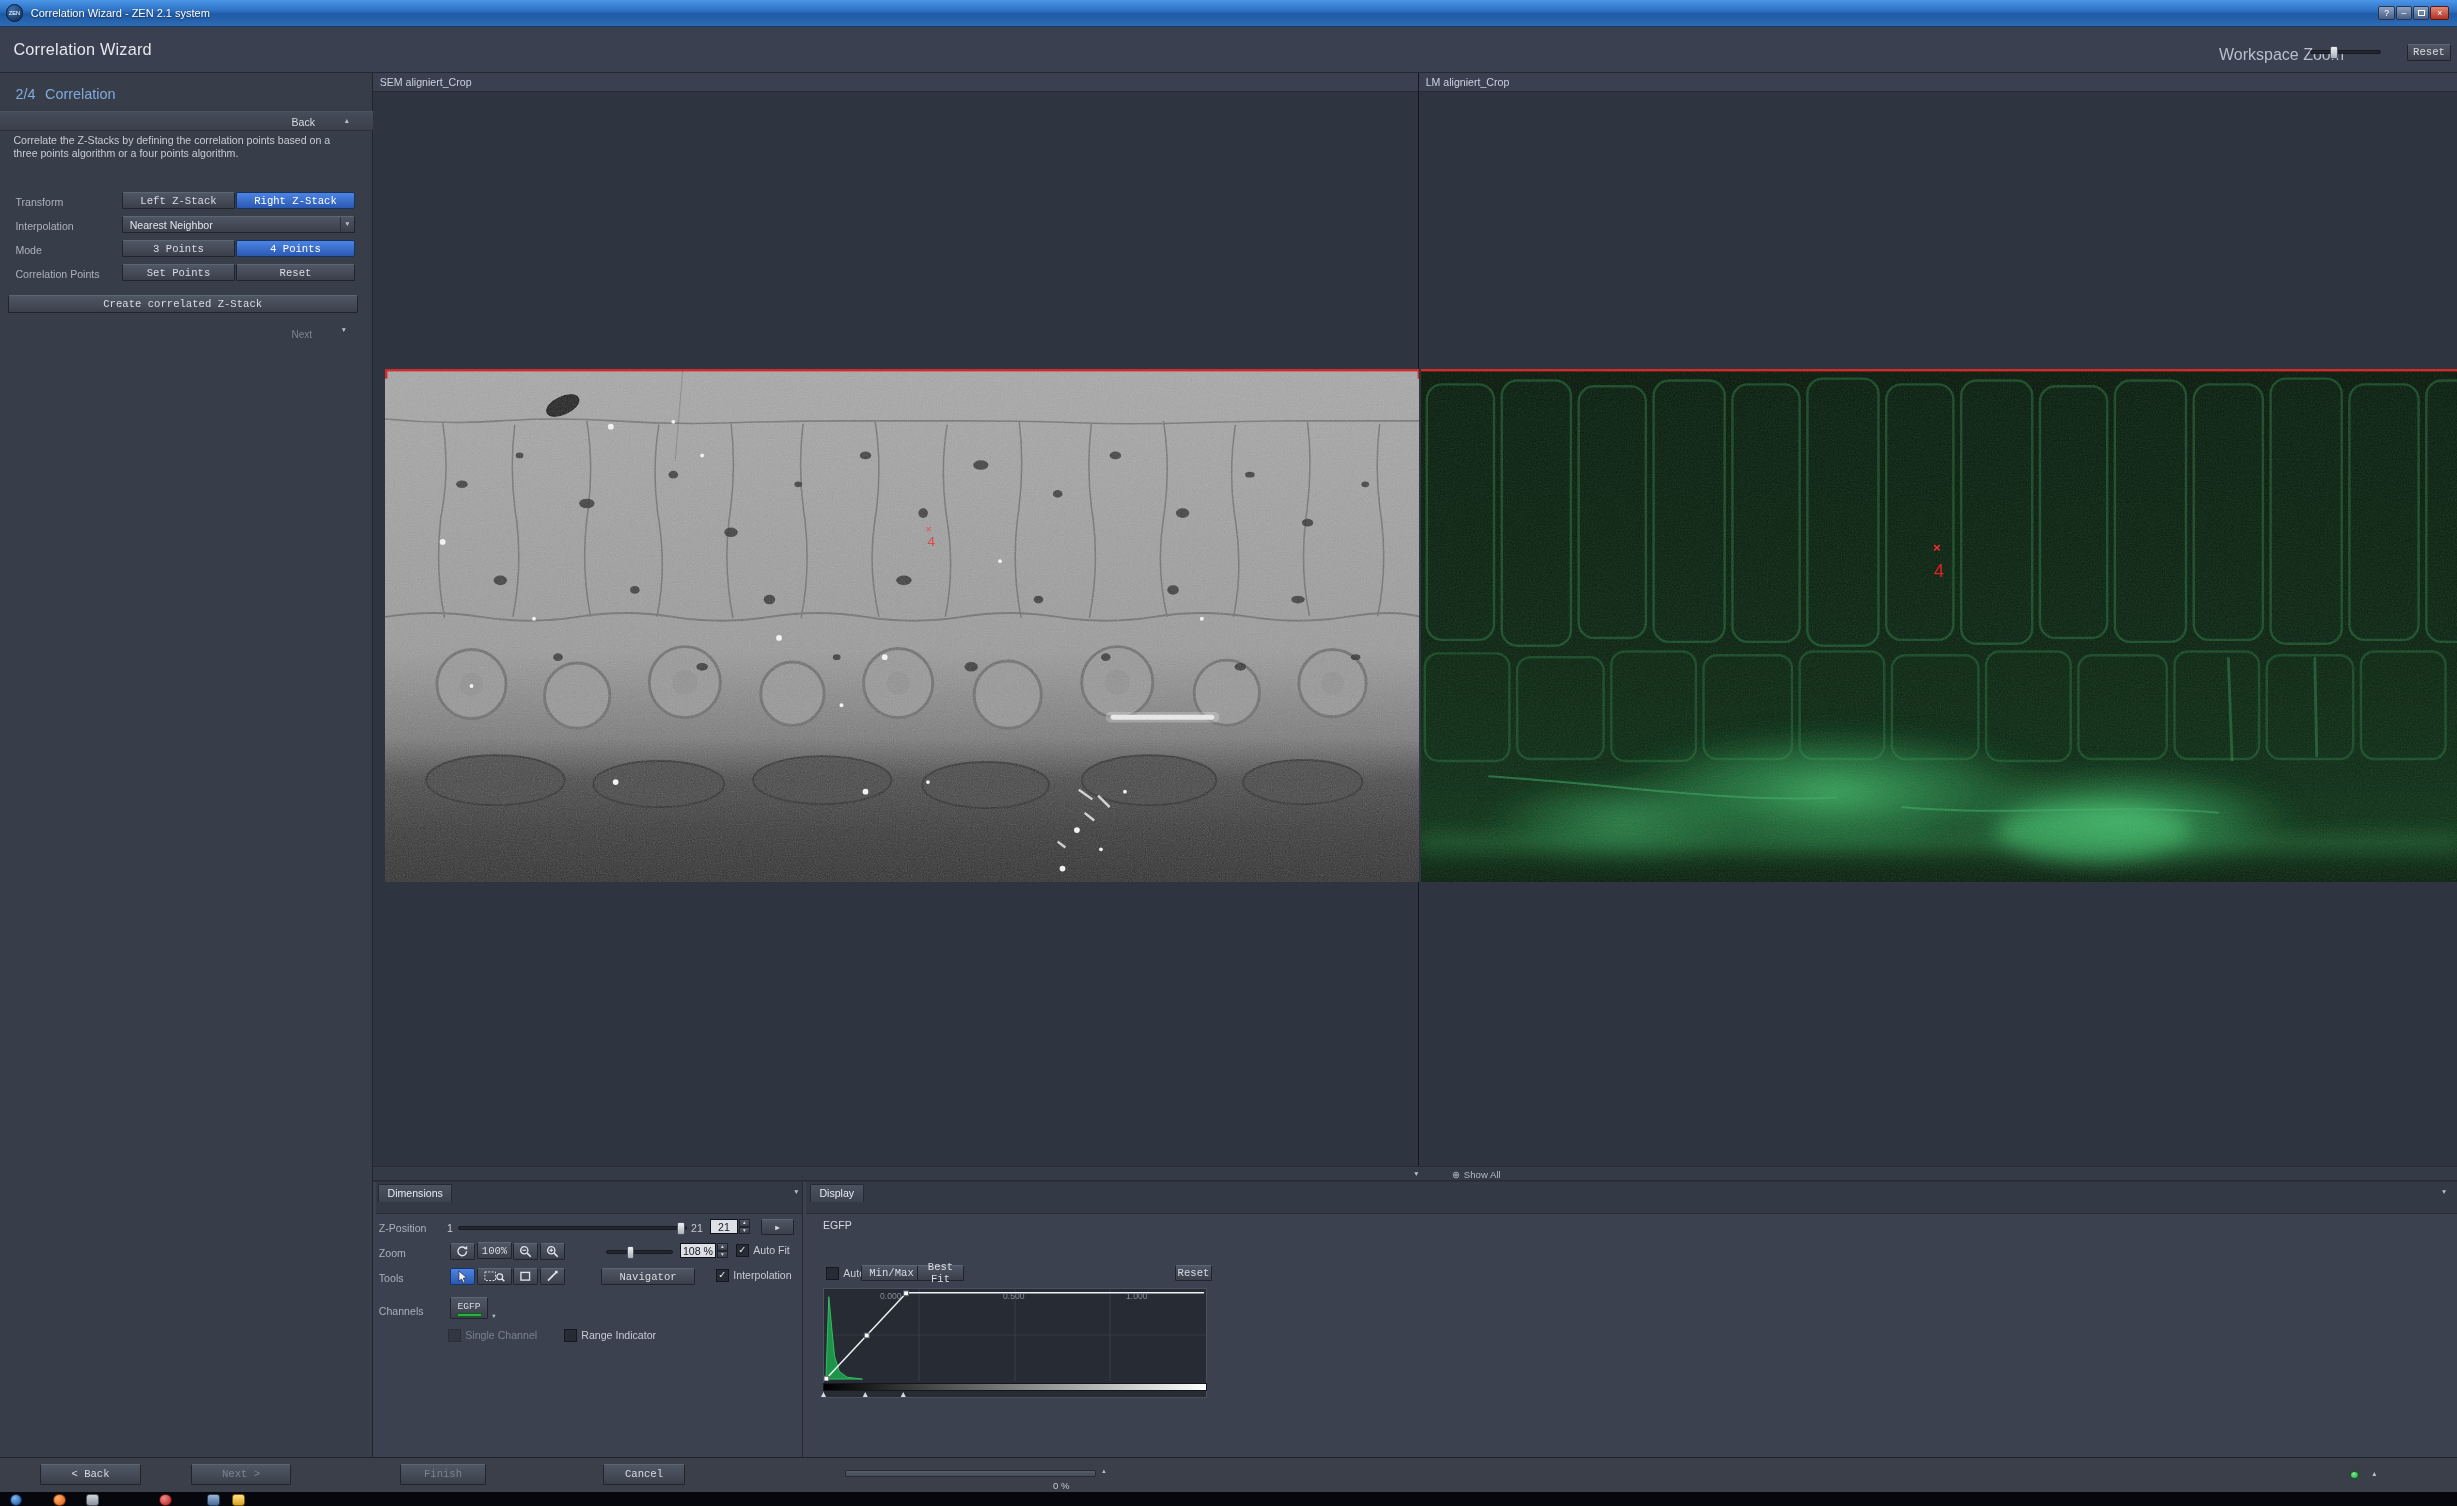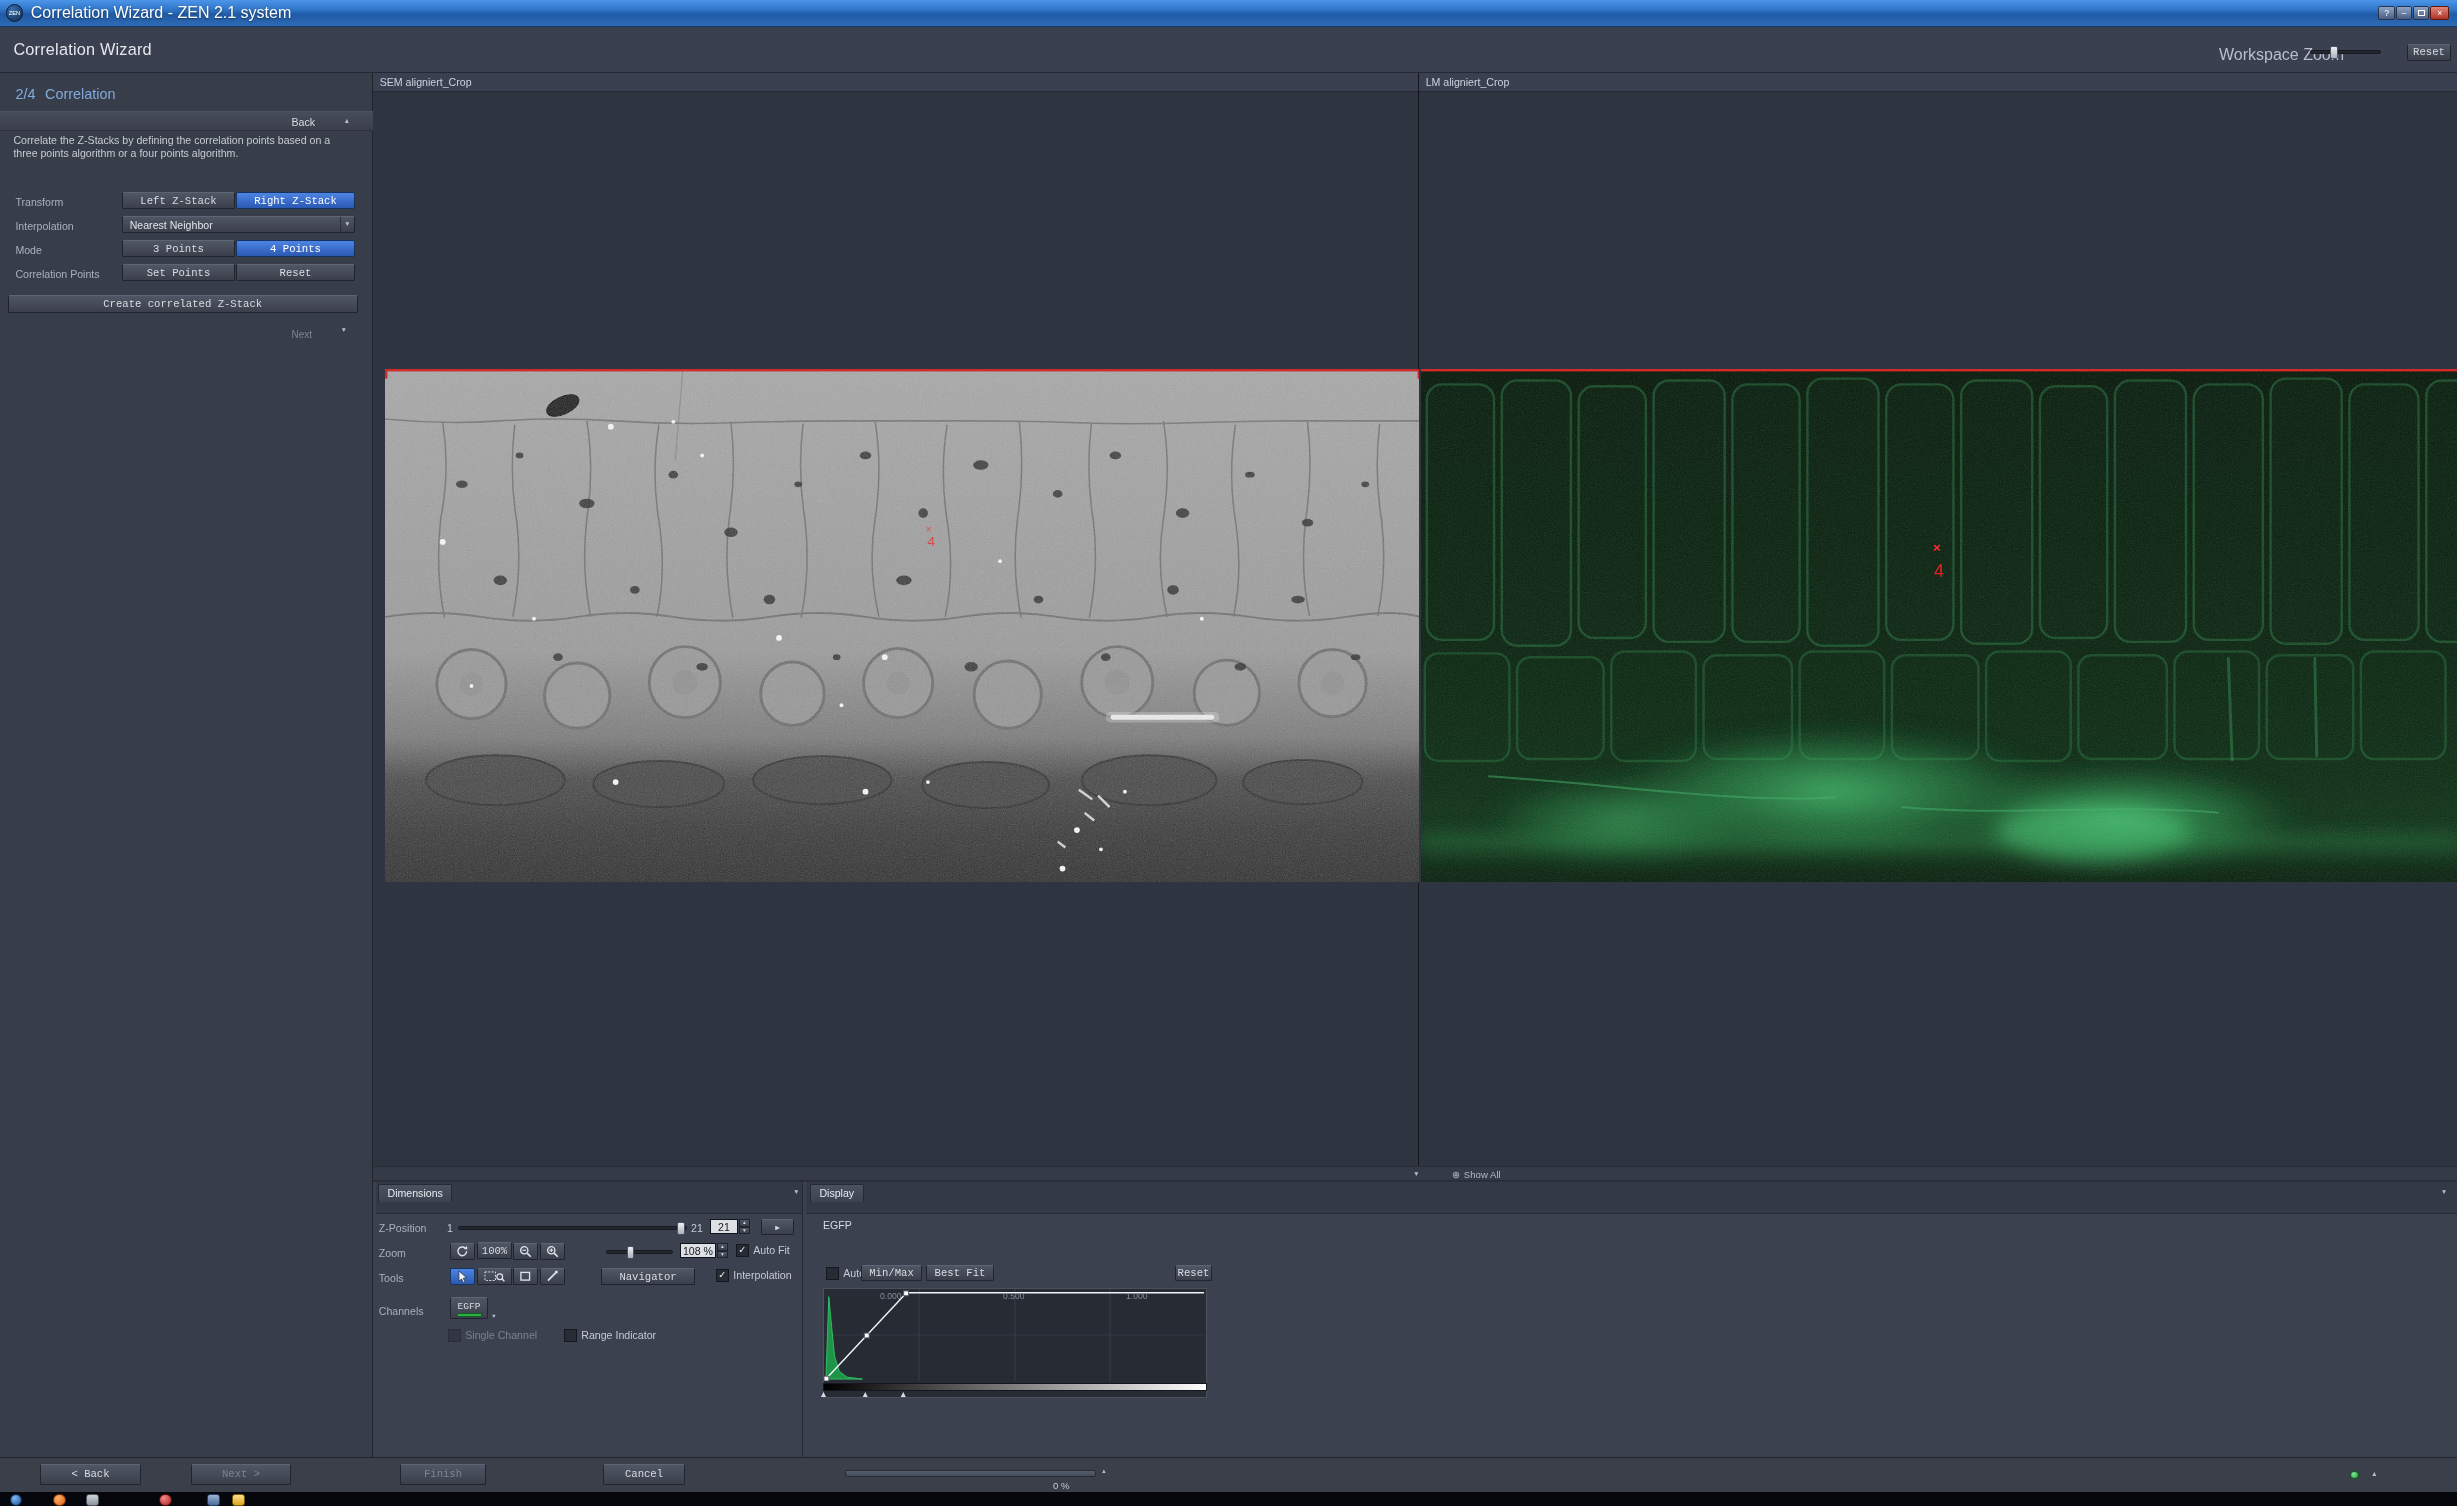--- a/index.html
+++ b/index.html
@@ -2,21 +2,21 @@
 <html><head>
 <meta charset="utf-8">
 <style>
 *{box-sizing:border-box;margin:0;padding:0}
 body{width:2457px;height:1506px;background:#2c313c;font-family:"Liberation Sans",sans-serif;overflow:hidden;position:relative;color:#d6dae2}
 .abs{position:absolute}
 
 
 .titlebar{position:absolute;left:0;top:0;width:2457px;height:27px;background:linear-gradient(180deg,#4b95e8 0%,#2e72c4 40%,#1e5aa6 55%,#2f6cb4 100%);display:flex;align-items:center;padding:0 5.8px;border-bottom:1px solid #123a6b}
 .zen-logo{width:17.3px;height:17.3px;border-radius:50%;background:radial-gradient(circle at 35% 30%,#3a6fb0,#10294d);border:1px solid #0c1d36;color:#fff;font-size:5.8px;display:flex;align-items:center;justify-content:center;margin-right:7.7px;flex:none}
-.title-text{font-size:16px;color:#fff;text-shadow:0 1px 1.9px rgba(0,0,0,.5)}
+.title-text{font-size:11px;color:#fff;text-shadow:0 1px 1.9px rgba(0,0,0,.5)}
 .win-btns{margin-left:auto;display:flex;gap:1px;padding-right:1.9px}
 .winbtn{width:16.3px;height:13.4px;border-radius:1.9px;background:linear-gradient(#8fa3c4,#4a5e84);border:1px solid #24344f;color:#fff;font-size:8.6px;display:flex;align-items:center;justify-content:center}
 .winbtn.close{width:19px;background:linear-gradient(#e08a7a,#b03326);border-color:#5e150d}
 .maxbox{width:6.7px;height:5.8px;border:1px solid #fff;display:block}
 
 
 .appheader{position:absolute;left:0;top:27px;width:2457px;height:46px;background:#3a4050;border-bottom:1px solid #242833}
 .app-title{position:absolute;left:13.4px;top:12.5px;font-size:16.3px;color:#e4e7ed;letter-spacing:0.2px}
 .lbl{font-size:16px;color:#b9bfca}
 
@@ -480,21 +480,21 @@
         <span class="abs chevglyph" style="right:9.6px;top:6.7px">▼</span>
       </div>
 
       <span class="abs" style="left:20px;top:37px;font-size:10.6px;color:#d6dae2">EGFP</span>
 
       <span class="cbwrap" style="left:23px;top:85px">
         <span class="cb"></span>
           <span class="cb-label">Auto</span>
       </span>
       <button class="btn" style="left:58px;top:83px;width:61px;height:16.3px">Min/Max</button>
-      <button class="btn" style="left:123px;top:83px;width:68px;height:16.3px">Best Fit</button>
+      <button class="btn" style="left:114px;top:83px;width:47px;height:16.3px">Best Fit</button>
       <button class="btn" style="left:372px;top:83px;width:37px;height:16.3px">Reset</button>
 
       <div class="histo">
         <svg width="382" height="92" viewBox="0 0 398 96" preserveAspectRatio="none">
           <line x1="99" y1="0" x2="99" y2="96" stroke="#3a404c"></line>
             <line x1="199" y1="0" x2="199" y2="96" stroke="#3a404c"></line>
             <line x1="298" y1="0" x2="298" y2="96" stroke="#3a404c"></line>
           <line x1="0" y1="48" x2="398" y2="48" stroke="#343a46"></line>
           <path d="M2,94 L5,8 L8,40 L11,70 L16,86 L24,92 L40,94 Z" fill="#1e9a4a" stroke="#35c86b" stroke-width="1" opacity="0.95"></path>
           <polyline points="2,94 86,4 396,4" fill="none" stroke="#f0f3f6" stroke-width="1.5"></polyline>

